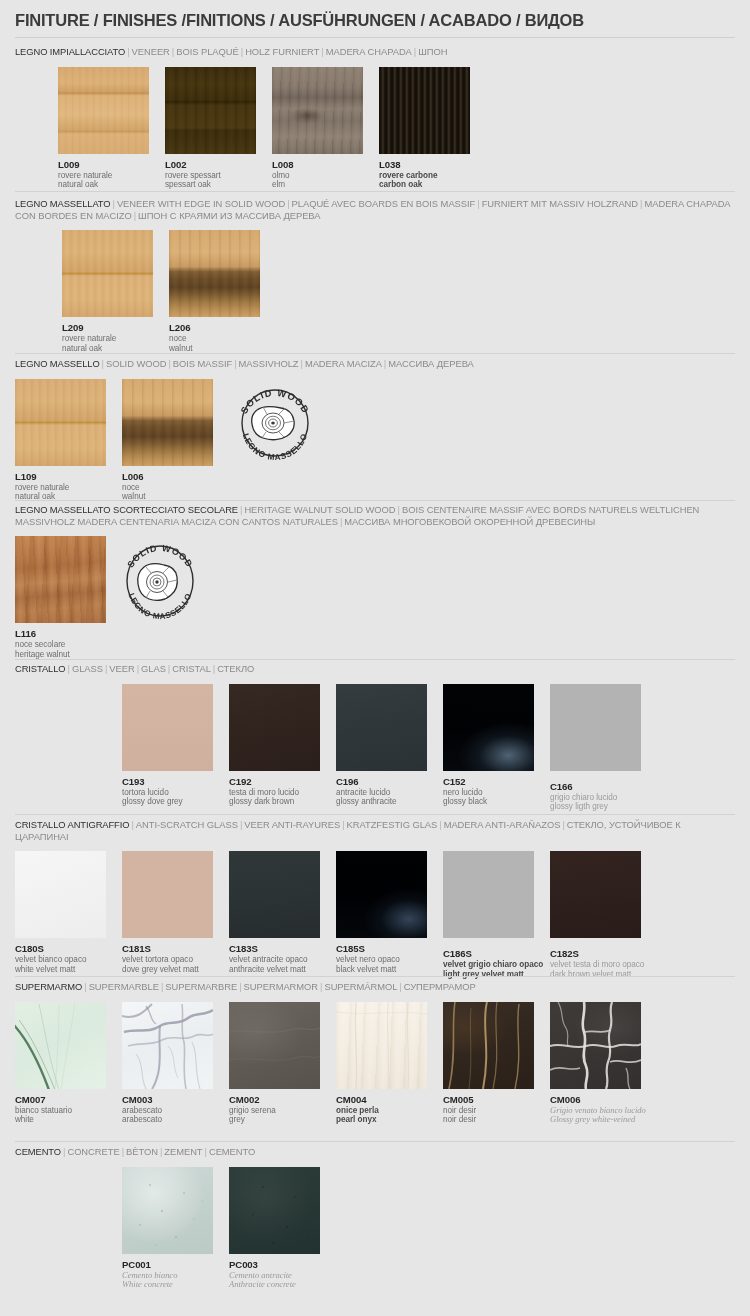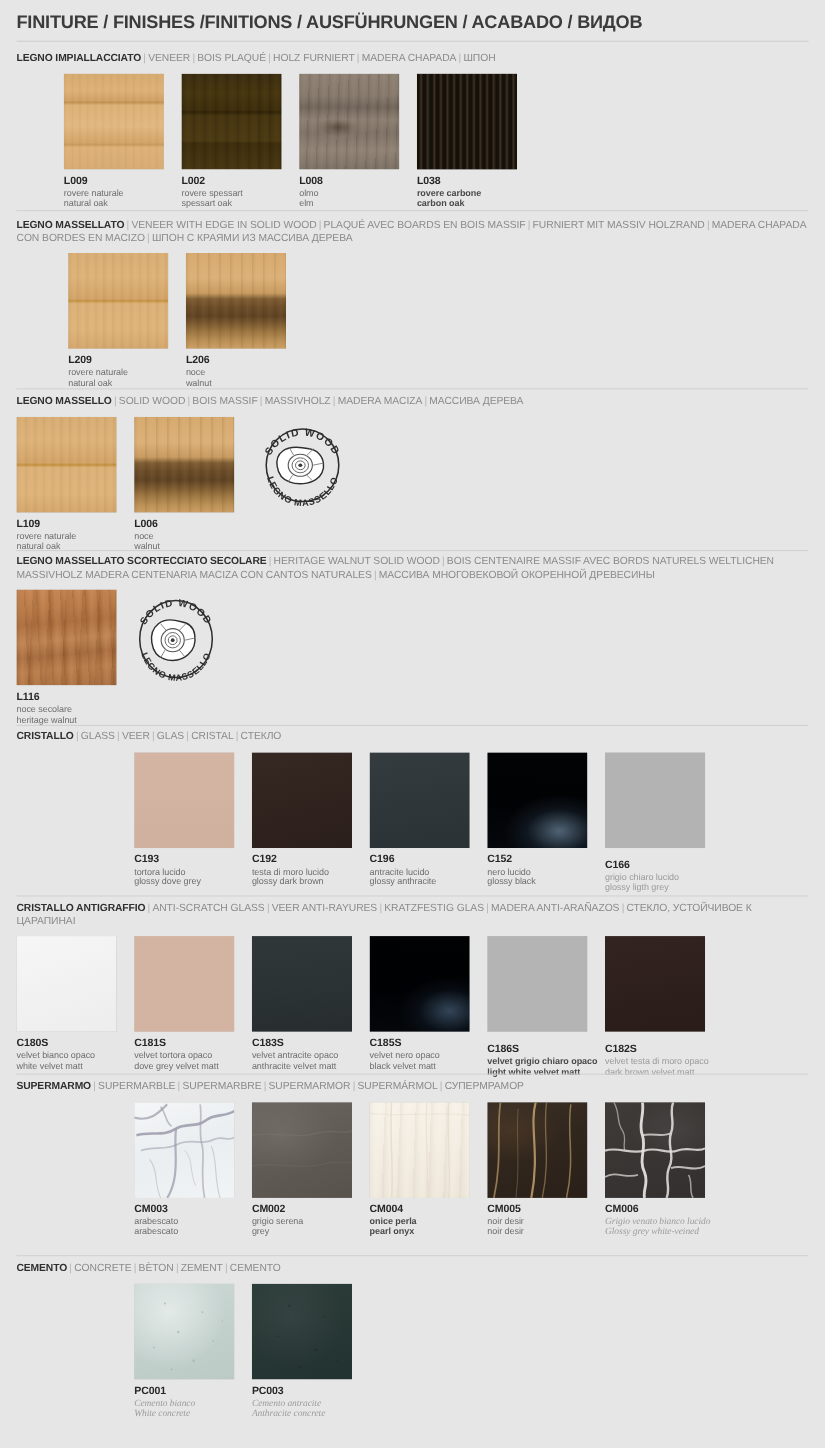--- a/index.html
+++ b/index.html
@@ -24,21 +24,21 @@
     background:#cfcfcf;
   }
 
   
   .section{position:absolute;left:0;width:750px;}
   .sec-head{
     position:relative;left:15px;width:720px;
     font-size:9.4px;line-height:11.5px;color:#8b8b8b;
     letter-spacing:-0.05px;
   }
-  .sec-head b{color:#2f2f2f;font-weight:bold;letter-spacing:-0.1px;}
+  .sec-head b{color:#2f2f2f;font-weight:normal;letter-spacing:-0.1px;}
   .sec-head .sep{color:#b5b5b5;padding:0 2px;}
   .sec-rule{
     position:absolute;left:15px;width:720px;height:1px;background:#d2d2d2;
   }
 
   
   .grid{position:relative;left:15px;width:725px;}
   .cell{
     position:absolute;top:0;width:91px;
   }
@@ -447,40 +447,55 @@
         <div class="code">C185S</div>
         <div class="d1">velvet nero opaco</div>
         <div class="d2">black velvet matt</div>
       </div>
       <div class="cell bolder" style="left:428px;">
         <div class="sw">
             <div class="tex v-lightgrey"></div>
           </div>
         <div class="code" style="margin-top:10px;">C186S</div>
         <div class="d1">velvet grigio chiaro opaco</div>
-        <div class="d2">light white velvet matt</div>
+        <div class="d2">light grey velvet matt</div>
       </div>
       <div class="cell faded" style="left:535px;">
         <div class="sw">
             <div class="tex v-darkbrown"></div>
           </div>
         <div class="code" style="margin-top:10px;">C182S</div>
         <div class="d1">velvet testa di moro opaco</div>
         <div class="d2">dark brown velvet matt</div>
       </div>
     </div>
   </div>
   <div class="sec-rule" style="top:976px;"></div>
 
   <div class="section" style="top:981px;">
     <div class="sec-head">
       <b>SUPERMARMO</b><span class="sep">|</span><span>SUPERMARBLE</span><span class="sep">|</span><span>SUPERMARBRE</span><span class="sep">|</span><span>SUPERMARMOR</span><span class="sep">|</span><span>SUPERMÁRMOL</span><span class="sep">|</span><span>СУПЕРМРАМОР</span>
     </div>
     <div class="grid" style="margin-top:9px;height:125px;">
 
+      <div class="cell" style="left:0px;">
+        <div class="sw">
+          <div class="tex m-statuario"></div>
+          <svg class="tex" viewBox="0 0 91 87" preserveAspectRatio="none">
+            <path d="M-2 22 C10 35 22 55 34 88" stroke="#3d6a48" stroke-width="2.4" fill="none" opacity=".85"></path>
+            <path d="M4 18 C16 34 28 58 40 88" stroke="#7fa589" stroke-width="1" fill="none" opacity=".6"></path>
+            <path d="M24 2 C30 30 34 56 44 88" stroke="#9dbda6" stroke-width=".8" fill="none" opacity=".55"></path>
+            <path d="M44 4 C44 32 42 60 40 88" stroke="#aecbb6" stroke-width=".6" fill="none" opacity=".5"></path>
+            <path d="M60 0 C56 30 50 58 46 88" stroke="#b5cfbc" stroke-width=".6" fill="none" opacity=".45"></path>
+          </svg>
+        </div>
+        <div class="code">CM007</div>
+        <div class="d1">bianco statuario</div>
+        <div class="d2">white</div>
+      </div>
 
       <div class="cell" style="left:107px;">
         <div class="sw">
           <div class="tex m-arabescato"></div>
           <svg class="tex" viewBox="0 0 91 87" preserveAspectRatio="none">
             <path d="M0 14 C14 18 22 10 30 2" stroke="#9a9aa6" stroke-width="2" fill="none" opacity=".7"></path>
             <path d="M2 30 C16 26 26 32 38 24 C48 18 56 24 66 16 C74 10 82 14 91 8" stroke="#8f8fa0" stroke-width="2.4" fill="none" opacity=".75"></path>
             <path d="M6 44 C18 40 30 44 40 38 C52 32 62 40 72 34 C80 30 86 36 91 32" stroke="#a3a3b2" stroke-width="1.6" fill="none" opacity=".6"></path>
             <path d="M38 24 C36 40 40 56 36 72 C34 80 32 84 30 87" stroke="#9696a6" stroke-width="2" fill="none" opacity=".7"></path>
             <path d="M60 2 C62 16 58 28 62 40 C64 52 60 66 64 87" stroke="#9e9eae" stroke-width="1.6" fill="none" opacity=".6"></path>

